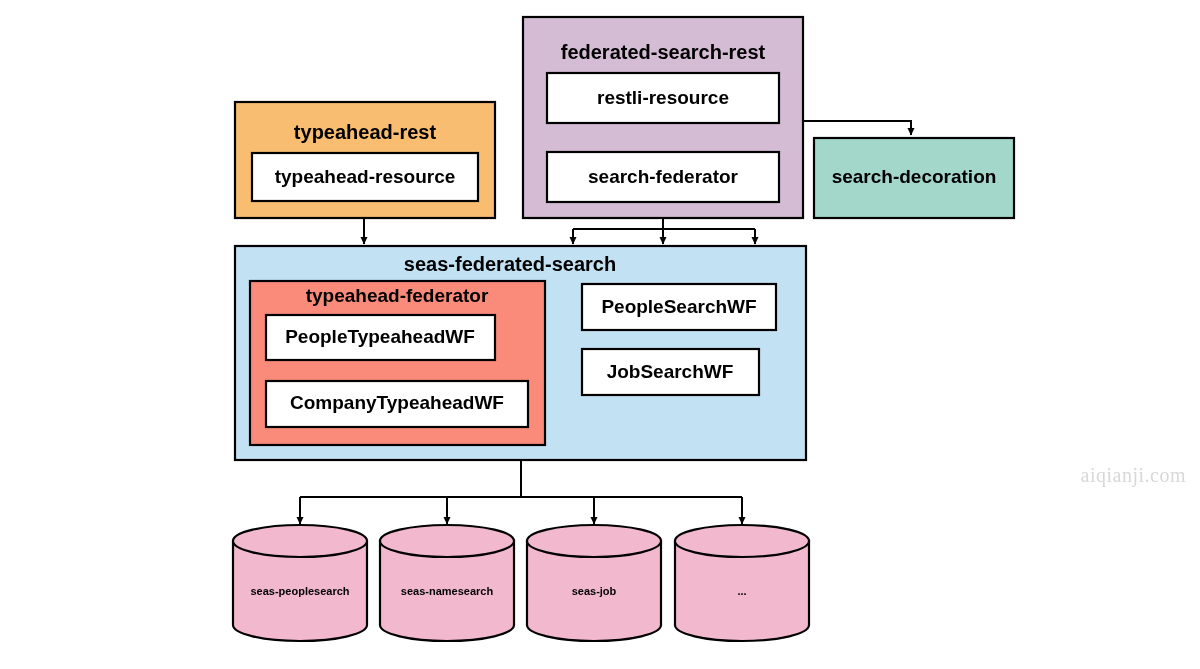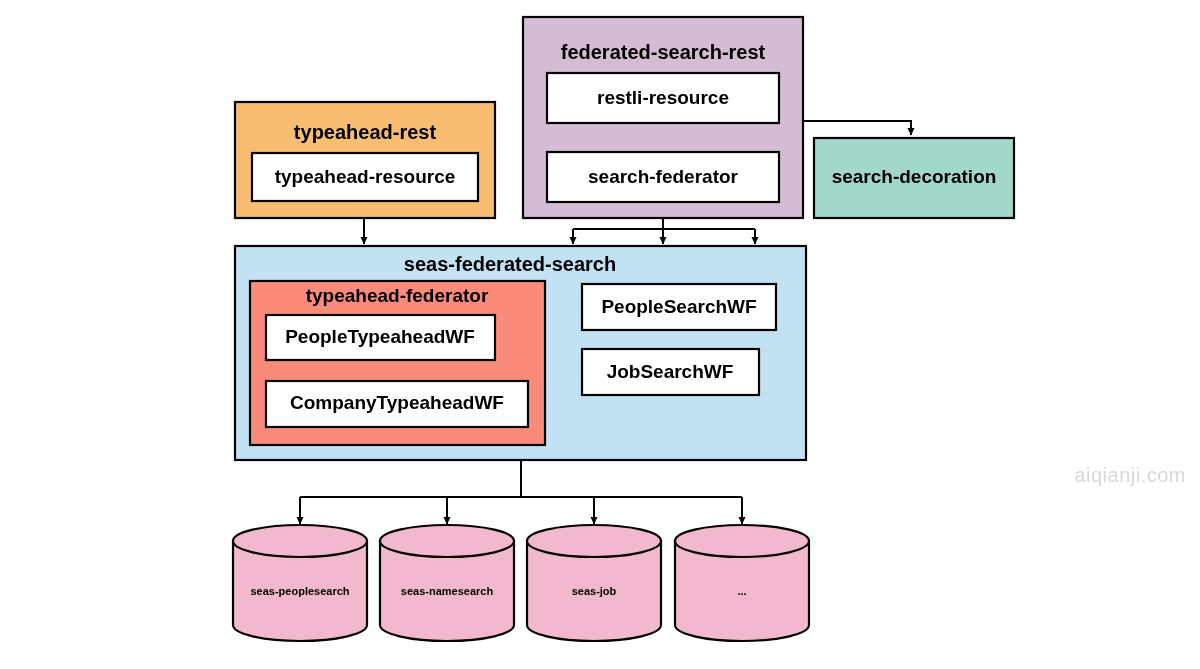--- a/index.html
+++ b/index.html
@@ -52,21 +52,21 @@
     stroke-width: 2;
   }
   .cyl-body {
     stroke: #000000;
     stroke-width: 2.2;
   }
   .watermark {
     position: absolute;
     right: 14px;
     bottom: 8px;
-    font-family: Liberation Sans, sans-serif;
+    font-family: Liberation Serif, serif;
     font-size: 20px;
     color: #d8d8d8;
     letter-spacing: 0.5px;
     user-select: none;
   }
 </style>
 </head>
 <body>
 
 <div id="diagram-root">

